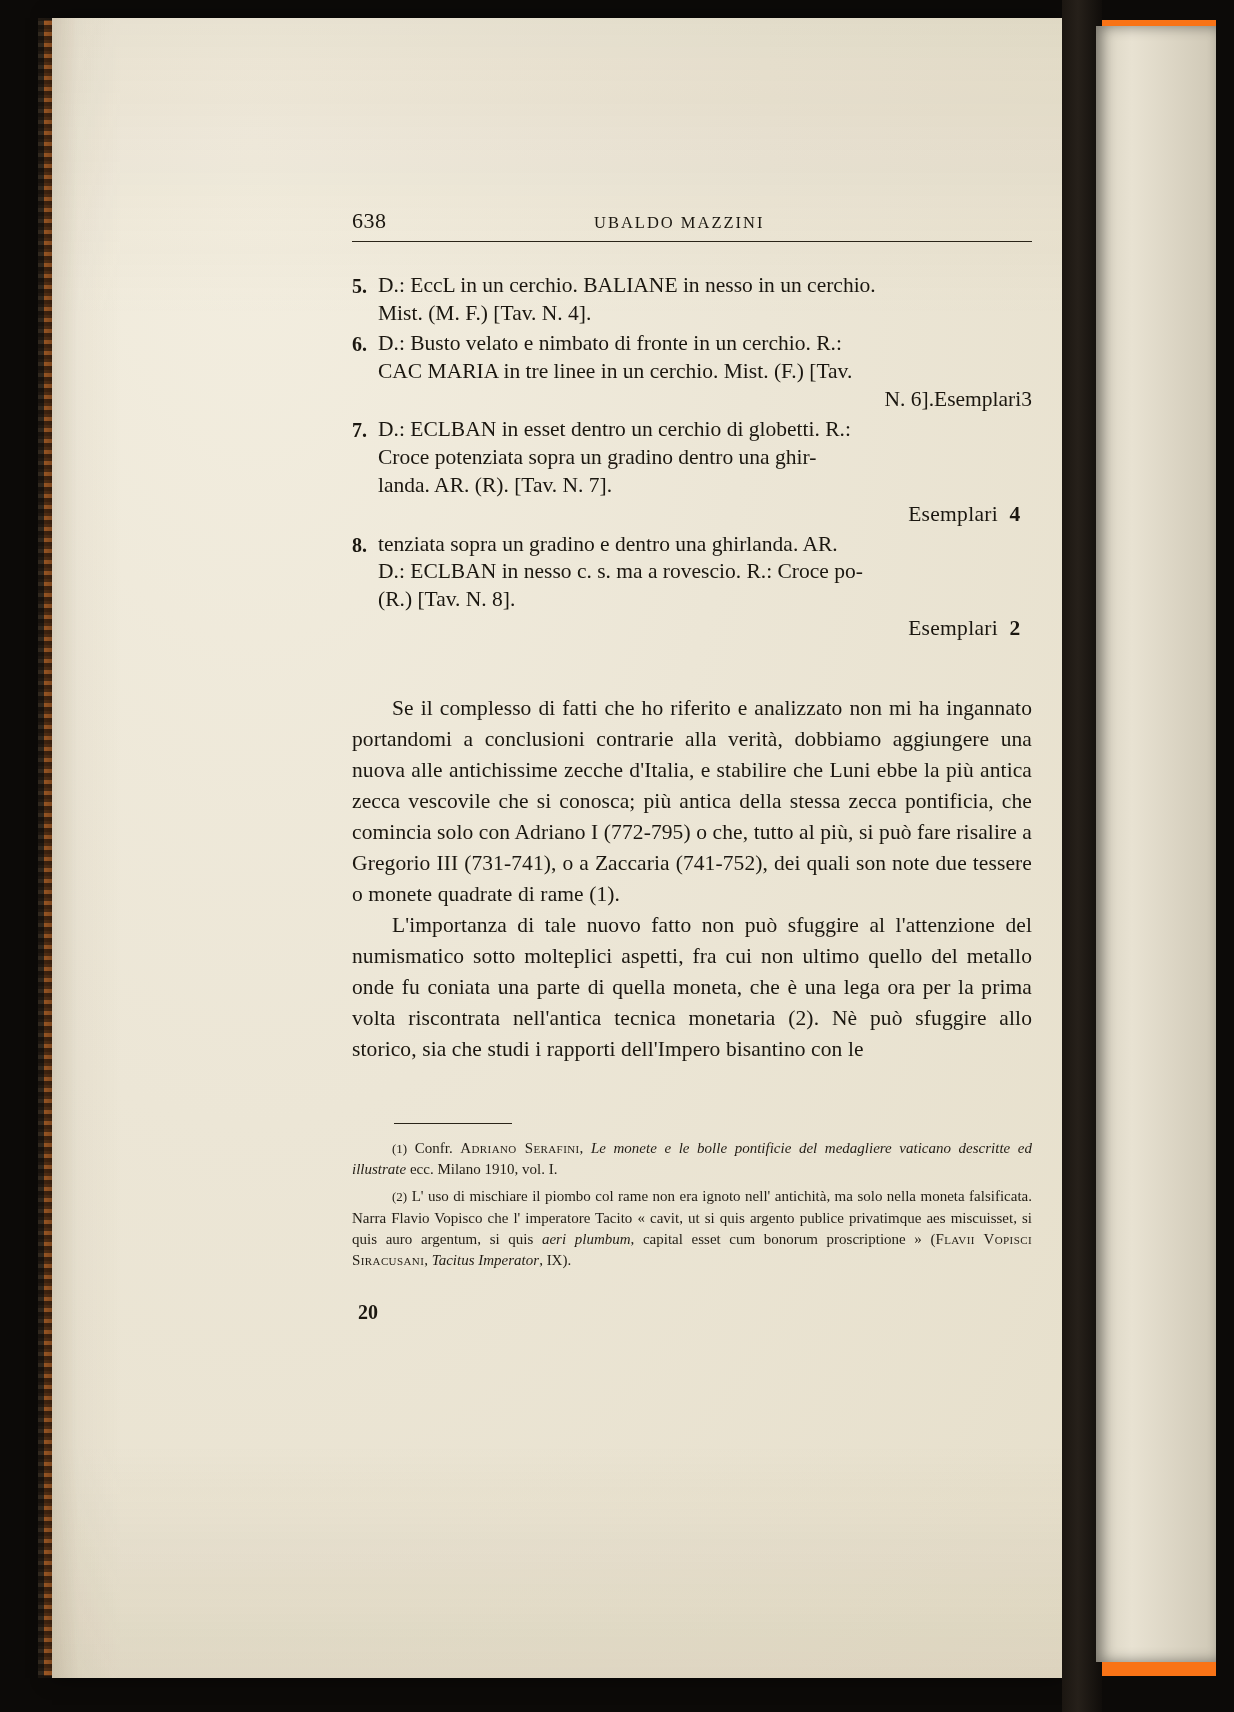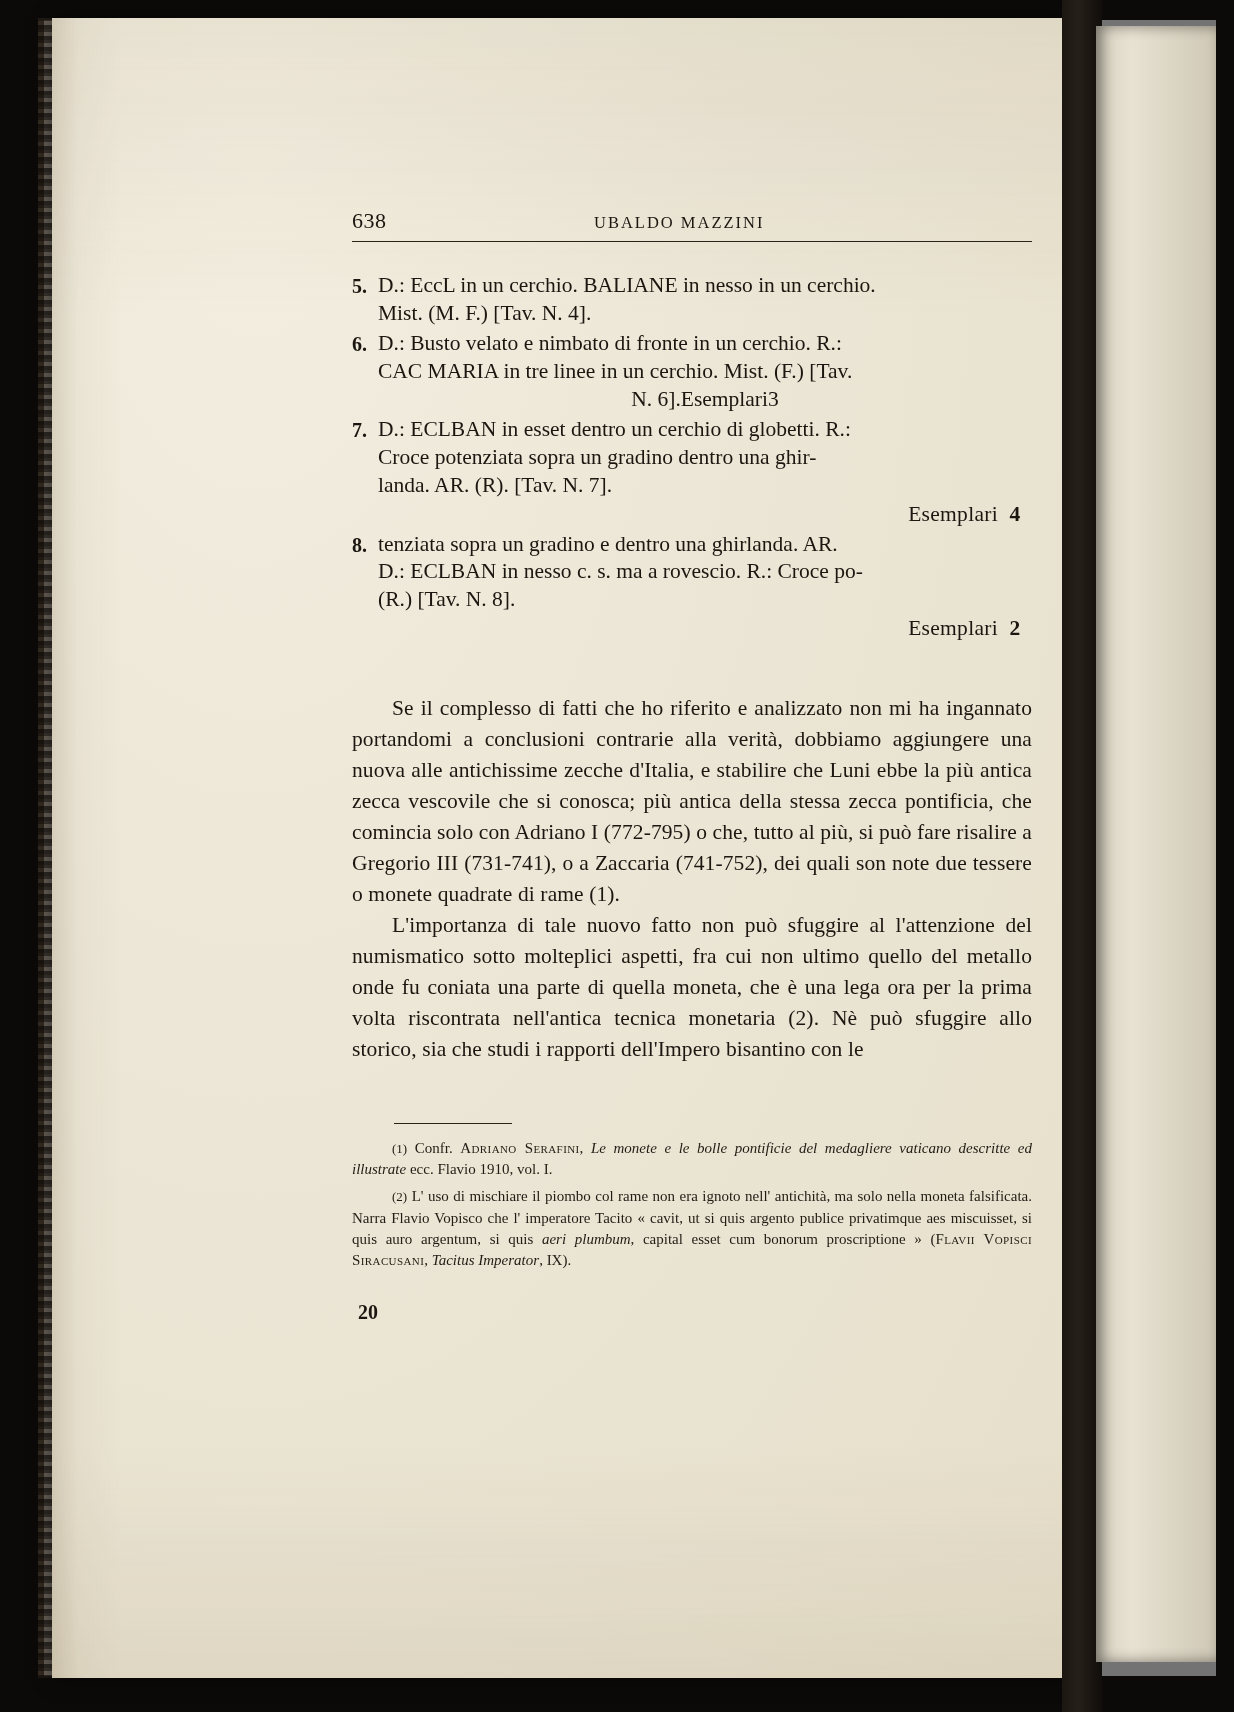--- a/index.html
+++ b/index.html
@@ -12,21 +12,21 @@
     height: 1712px;
     position: relative;
     overflow: hidden;
     font-family: "Liberation Serif", serif;
   }
 
   
   .book {
     position: absolute;
     inset: 0;
-    background: #737373;
+    background: #f97316;
   }
   
   .page {
     position: absolute;
     left: 52px;
     top: 18px;
     width: 1010px;
     height: 1660px;
     background: #eee9da;
     background-image:
@@ -217,21 +217,21 @@
           <div>D.: EccL in un cerchio. BALIANE in nesso in un cerchio.</div>
           <div>Mist. (M. F.) [Tav. N. 4].</div>
         </div>
       </div>
 
       <div class="entry">
         <div class="entry-num">6.</div>
         <div class="entry-body">
           <div>D.: Busto velato e nimbato di fronte in un cerchio. R.:</div>
           <div>CAC MARIA in tre linee in un cerchio. Mist. (F.) [Tav.</div>
-          <div style="display:flex; justify-content:center;">
+          <div style="display:flex; justify-content:flex-end;">
             <span>N. 6].</span>
             <span><span>Esemplari</span><span class="cnt">3</span></span>
           </div>
         </div>
       </div>
 
       <div class="entry">
         <div class="entry-num">7.</div>
         <div class="entry-body">
           <div>D.: ECLBAN in esset dentro un cerchio di globetti. R.:</div>
@@ -257,21 +257,21 @@
 
       <div class="gap"></div>
 
       <p class="body-para">Se il complesso di fatti che ho riferito e analizzato non mi ha ingannato portandomi a conclusioni contrarie alla verità, dobbiamo aggiungere una nuova alle antichissime zecche d'Italia, e stabilire che Luni ebbe la più antica zecca vescovile che si conosca; più antica della stessa zecca pontificia, che comincia solo con Adriano I (772-795) o che, tutto al più, si può fare risalire a Gregorio III (731-741), o a Zaccaria (741-752), dei quali son note due tessere o monete quadrate di rame (1).</p>
       <p class="body-para">L'importanza di tale nuovo fatto non può sfuggire al l'attenzione del numismatico sotto molteplici aspetti, fra cui non ultimo quello del metallo onde fu coniata una parte di quella moneta, che è una lega ora per la prima volta riscontrata nell'antica tecnica monetaria (2). Nè può sfuggire allo storico, sia che studi i rapporti dell'Impero bisantino con le</p>
 
       <div class="fn-rule"></div>
       <div class="footnotes">
         <p>
           <span class="num">(1)</span>
-          <span> Confr. </span><span class="sc">Adriano Serafini</span><span>, </span><span class="it">Le monete e le bolle pontificie del  medagliere vaticano descritte ed illustrate</span><span> ecc. Flavio 1910, vol. I.</span>
+          <span> Confr. </span><span class="sc">Adriano Serafini</span><span>, </span><span class="it">Le monete e le bolle pontificie del  medagliere vaticano descritte ed illustrate</span><span> ecc. Milano 1910, vol. I.</span>
         </p>
         <p>
           <span class="num">(2)</span>
           <span> L' uso  di  mischiare il piombo col rame non era ignoto nell' antichità, ma solo nella moneta falsificata. Narra Flavio Vopisco che l' imperatore Tacito « cavit, ut si quis argento publice privatimque aes miscuisset, si quis auro argentum, si quis </span><span class="it">aeri plumbum</span><span>, capital esset cum bonorum proscriptione » (</span><span class="sc">Flavii Vopisci Siracusani</span><span>, </span><span class="it">Tacitus Imperator</span><span>, IX).</span>
         </p>
       </div>
 
       <div class="signature">20</div>
 
     </div>

